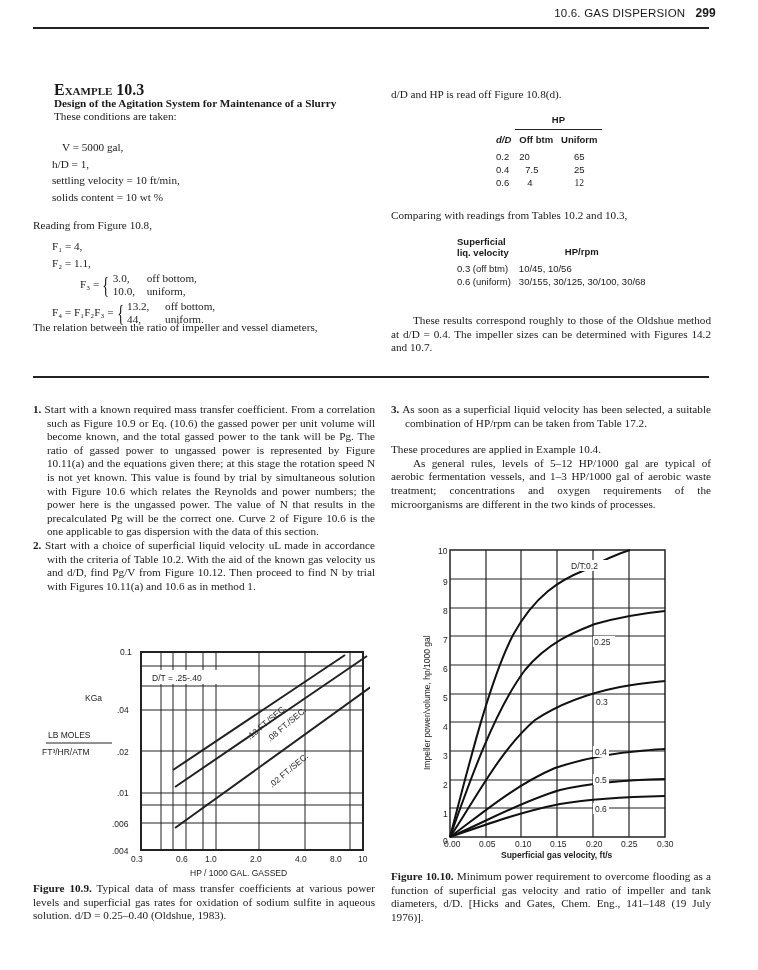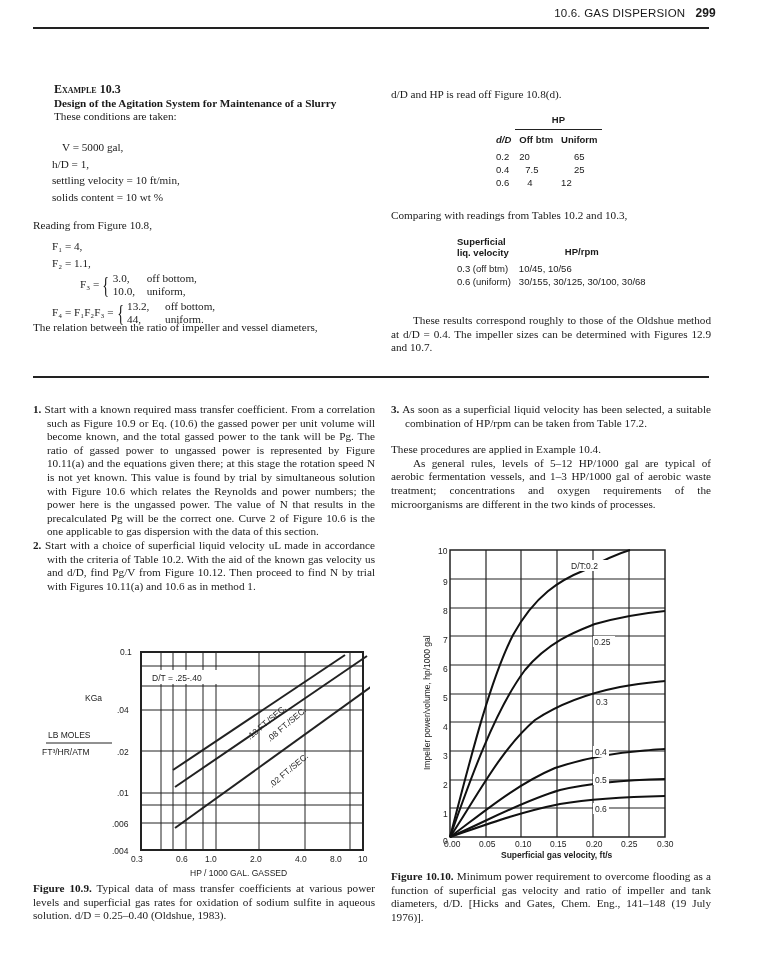--- a/index.html
+++ b/index.html
@@ -22,21 +22,21 @@
 </style>
 </head>
 <body>
 
 <div class="abs hdr">
   <span>10.6. GAS DISPERSION</span><span class="pg">299</span>
 </div>
 <div class="abs rule" style="top:27px;"></div>
 
 <div class="abs t" style="left:54px;top:83px;width:320px;">
-  <div class="sc" style="font-size:12px;">Example 10.3</div>
+  <div class="sc" style="font-size:16px;">Example 10.3</div>
   <div class="b">Design of the Agitation System for Maintenance of a Slurry</div>
   <div>These conditions are taken:</div>
 </div>
 <div class="abs eq" style="left:52px;top:141px;width:320px;">
   <div style="padding-left:10px;">V = 5000 gal,</div>
   <div style="margin-top:3px;">h/D = 1,</div>
   <div style="margin-top:3px;">settling velocity = 10 ft/min,</div>
   <div style="margin-top:3px;">solids content = 10 wt %</div>
 </div>
 <div class="abs t" style="left:33px;top:219px;">Reading from Figure 10.8,</div>
@@ -77,21 +77,21 @@
           <td style="padding-top:5px;text-align:center;">65</td>
         </tr>
     <tr>
           <td>0.4</td>
           <td style="padding-left:10px;">7.5</td>
           <td style="text-align:center;">25</td>
         </tr>
     <tr>
           <td>0.6</td>
           <td style="padding-left:12px;">4</td>
-          <td style="">12</td>
+          <td style="text-align:center;font-family:Liberation Serif, serif;">12</td>
         </tr>
   </tbody>
     </table>
 </div>
 <div class="abs t" style="left:391px;top:209px;">Comparing with readings from Tables 10.2 and 10.3,</div>
 <div class="abs" style="left:453px;top:236px;">
   <table class="tb">
     <tbody>
         <tr style="font-weight:bold;">
       <td style="padding:0 4px;line-height:11px;"><span>Superficial</span><br><span>liq. velocity</span></td>
@@ -101,21 +101,21 @@
           <td style="padding-top:5px;">0.3 (off btm)</td>
           <td style="padding-top:5px;">10/45, 10/56</td>
         </tr>
     <tr>
           <td>0.6 (uniform)</td>
           <td>30/155, 30/125, 30/100, 30/68</td>
         </tr>
   </tbody>
     </table>
 </div>
-<div class="abs t just" style="left:391px;top:314px;width:320px;text-indent:22px;">These results correspond roughly to those of the Oldshue method at d/D = 0.4. The impeller sizes can be determined with Figures 12.9 and 10.7.</div>
+<div class="abs t just" style="left:391px;top:314px;width:320px;text-indent:22px;">These results correspond roughly to those of the Oldshue method at d/D = 0.4. The impeller sizes can be determined with Figures 14.2 and 10.7.</div>
 
 <div class="abs rule" style="top:376px;"></div>
 
 <div class="abs t" style="left:33px;top:403px;width:342px;">
   <div class="li"><span class="b">1.</span> <span>Start with a known required mass transfer coefficient. From a correlation such as Figure 10.9 or Eq. (10.6) the gassed power per unit volume will become known, and the total gassed power to the tank will be Pg. The ratio of gassed power to ungassed power is represented by Figure 10.11(a) and the equations given there; at this stage the rotation speed N is not yet known. This value is found by trial by simultaneous solution with Figure 10.6 which relates the Reynolds and power numbers; the power here is the ungassed power. The value of N that results in the precalculated Pg will be the correct one. Curve 2 of Figure 10.6 is the one applicable to gas dispersion with the data of this section.</span></div>
   <div class="li"><span class="b">2.</span> <span>Start with a choice of superficial liquid velocity uL made in accordance with the criteria of Table 10.2. With the aid of the known gas velocity us and d/D, find Pg/V from Figure 10.12. Then proceed to find N by trial with Figures 10.11(a) and 10.6 as in method 1.</span></div>
 </div>
 
 <div class="abs t" style="left:391px;top:403px;width:320px;">
   <div class="li"><span class="b">3.</span> <span>As soon as a superficial liquid velocity has been selected, a suitable combination of HP/rpm can be taken from Table 17.2.</span></div>

